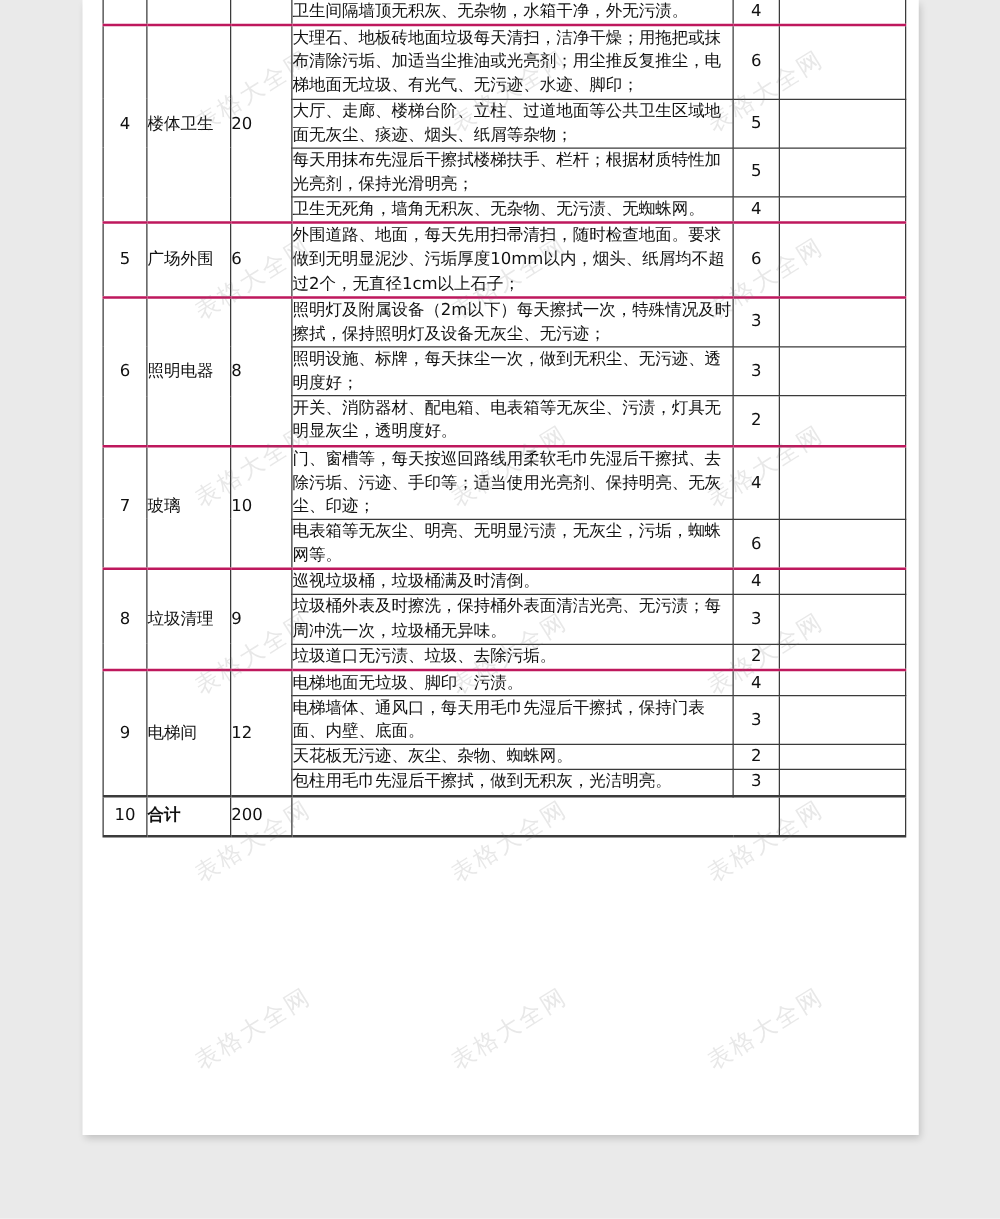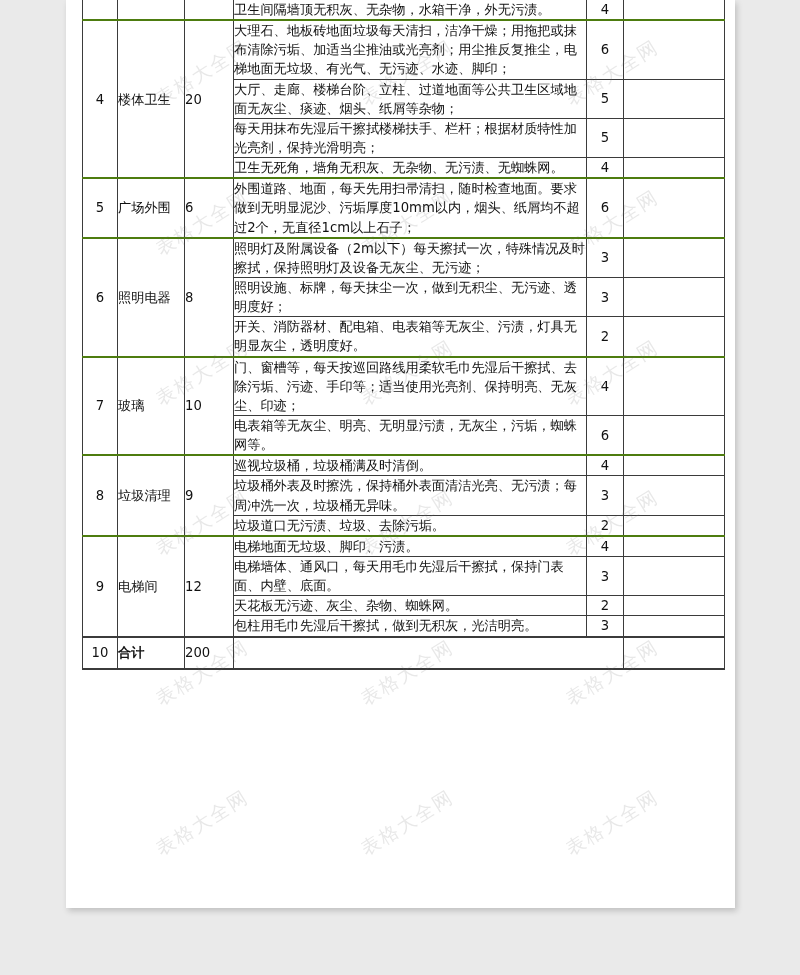--- a/index.html
+++ b/index.html
@@ -66,24 +66,24 @@
     background: transparent;
   }
   td.c-no    { width: 34px;  text-align: center; }
   td.c-item  { width: 66px;  text-align: left; }
   td.c-score { width: 48px;  text-align: left; }
   td.c-desc  { width: 352px; text-align: left; padding: 3px 6px 3px 7px; }
   td.c-pts   { width: 36px;  text-align: center; }
   td.c-blank { width: 100px; }
 
   
-  tr.group-start > td { border-top: 2px solid #4d7c0f; }
+  tr.group-start > td { border-top: 2px solid #be185d; }
   td.heavy-left  { border-left: 2px solid #3b3b3b; }
   td.heavy-right { border-right: 2px solid #3b3b3b; }
-  td.bold-cell   { font-weight: bold; }
+  td.bold-cell   { font-weight: bold; font-family: Liberation Mono, monospace; }
   .desc-text { display: block; }
   tr.total-row > td { border-top: 2px solid #3b3b3b; border-bottom: 2px solid #3b3b3b; height: 30px; }
 </style>
 </head>
 <body>
 
 <div id="page">
 
   <div id="tablewrap">
     <table class="sheet">

